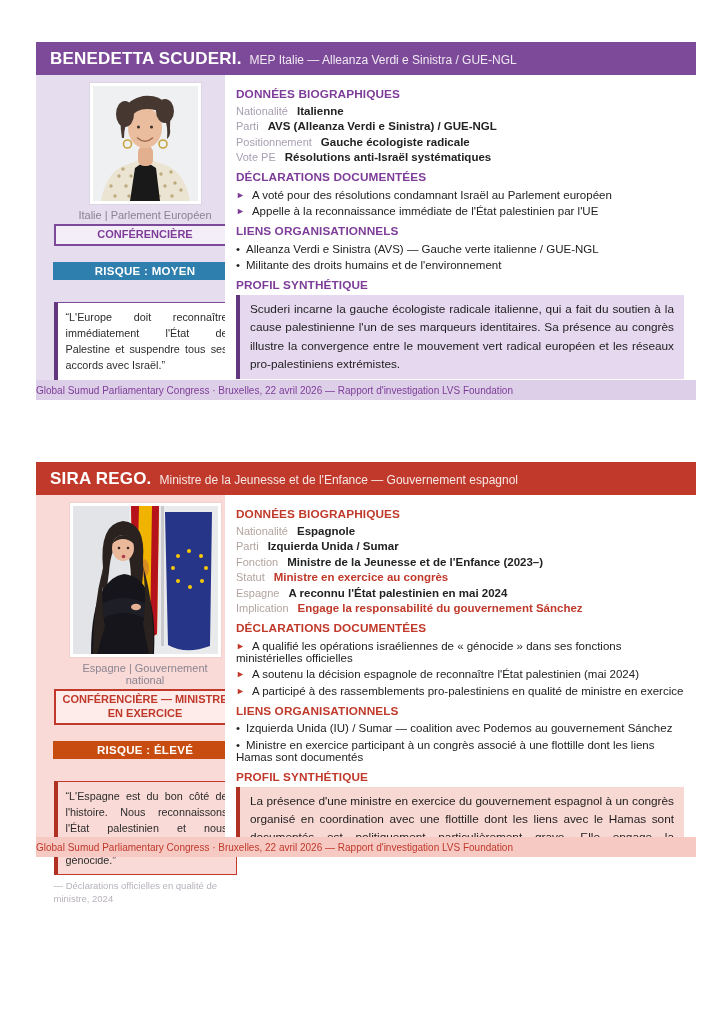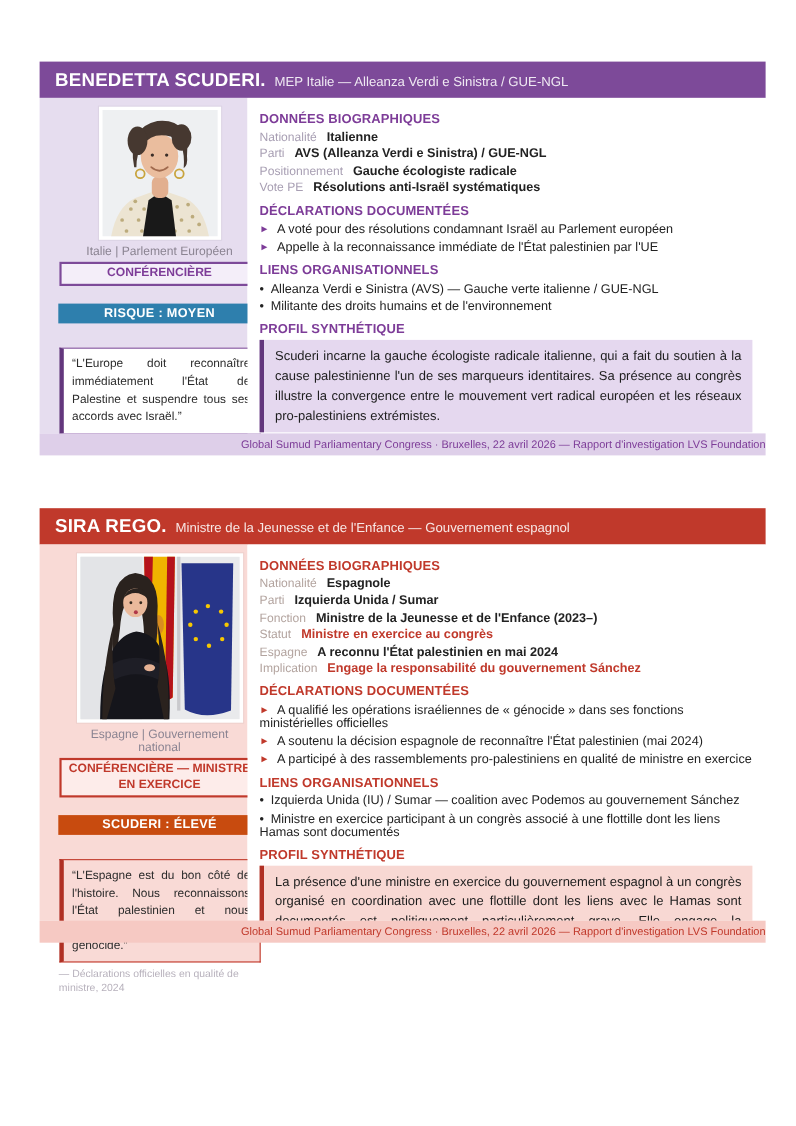--- a/index.html
+++ b/index.html
@@ -2,21 +2,21 @@
 <html><head>
 <meta charset="utf-8">
 <style>
   html,body{margin:0;padding:0;}
   body{
     width:724px;height:1024px;position:relative;background:#ffffff;
     font-family:"Liberation Sans","DejaVu Sans",sans-serif;
     -webkit-font-smoothing:antialiased;
   }
   .card{position:absolute;left:36px;width:660px;display:flex;flex-direction:column;}
-  #card-0{top:56px;height:358px;}
+  #card-0{top:42px;height:358px;}
   #card-1{top:462px;height:395px;}
 
   .card-header{background:var(--accent);color:#fff;padding:7px 14px 6px 14px;display:flex;align-items:baseline;gap:8px;}
   .person-name{font-size:17px;font-weight:bold;letter-spacing:.2px;white-space:nowrap;}
   .person-subtitle{font-size:12px;color:rgba(255,255,255,.88);}
 
   .card-body{display:flex;flex:1;min-height:0;}
   .left-col{width:189px;background:var(--panel);display:flex;flex-direction:column;align-items:center;padding-top:8px;box-sizing:border-box;flex:none;padding-left:29px;}
   .right-col{flex:1;background:#fff;padding:5px 12px 6px 11px;box-sizing:border-box;overflow:hidden;}
 
@@ -35,21 +35,21 @@
   .bio-row{font-size:11.5px;margin:3.5px 0;color:#222;}
   .bio-label{color:var(--label);margin-right:9px;font-size:11px;}
   .bio-value{color:#222;font-weight:600;}
   .bio-value.accent{color:var(--accent);font-weight:700;}
   .bullet-row{font-size:11.5px;margin:4.5px 0;color:#222;}
   .marker-arrow{color:var(--heading);font-size:9px;margin-right:7px;position:relative;top:-1px;}
   .marker-dot{color:#222;margin-right:6px;}
   .profile-box{background:var(--profileBg);border-left:4px solid var(--accent2);padding:5px 10px 6px 10px;
     font-size:11.8px;line-height:1.55;text-align:justify;color:#1d1d1d;margin-top:3px;}
 
-  .card-footer{background:var(--footerBg);color:var(--footerText);font-size:10px;text-align:right;
+  .card-footer{background:var(--footerBg);color:var(--footerText);font-size:10px;text-align:left;
     padding:5px 0 4px 0;flex:none;}
 </style>
 </head>
 <body>
 
 <div class="card" id="card-0" style="--accent: #7d4a99; --accent2: #63377d; --heading: #7d3c98; --panel: #e6ddef; --badgeBg: #f4eef9; --riskBg: #2e7fad; --quoteBg: #ffffff; --profileBg: #e5d8ef; --footerBg: #decfe9; --footerText: #7d3c98; --label: #a89fb3;">
   <div class="card-header">
     <span class="person-name">BENEDETTA SCUDERI.</span>
     <span class="person-subtitle">MEP Italie — Alleanza Verdi e Sinistra / GUE-NGL</span>
   </div>
@@ -167,21 +167,21 @@
             <circle cx="55" cy="42" r="1.3" fill="#35291f"></circle>
           <circle cx="50.5" cy="50.5" r="1.8" fill="#b0384a"></circle>
           <path d="M28 98 Q50 86 74 98 L71 112 Q50 102 31 112 Z" fill="#1e1e26"></path>
           <ellipse cx="63" cy="101" rx="5" ry="3.2" fill="#e6b294"></ellipse>
           <path d="M30 62 Q28 100 32 120 L24 148 L20 148 Q20 100 30 62 Z" fill="#2a221e"></path>
           <path d="M70 60 Q74 98 70 118 L76 148 L80 148 Q82 100 70 60 Z" fill="#2a221e"></path>
         </svg>
       </div>
       <div class="photo-caption">Espagne | Gouvernement national</div>
       <div class="role-badge">CONFÉRENCIÈRE — MINISTRE EN EXERCICE</div>
-      <div class="risk-badge">SCUDERI : ÉLEVÉ</div>
+      <div class="risk-badge">RISQUE : ÉLEVÉ</div>
       <div class="quote-box">“L'Espagne est du bon côté de l'histoire. Nous reconnaissons l'État palestinien et nous appelons à mettre fin au génocide.”</div>
       <div class="attribution">— Déclarations officielles en qualité de ministre, 2024</div>
     </div>
     <div class="right-col">
       <div class="section-title">DONNÉES BIOGRAPHIQUES</div>
       <div class="bio-row">
         <span class="bio-label">Nationalité</span><span class="bio-value">Espagnole</span>
       </div>
       <div class="bio-row">
         <span class="bio-label">Parti</span><span class="bio-value">Izquierda Unida / Sumar</span>

